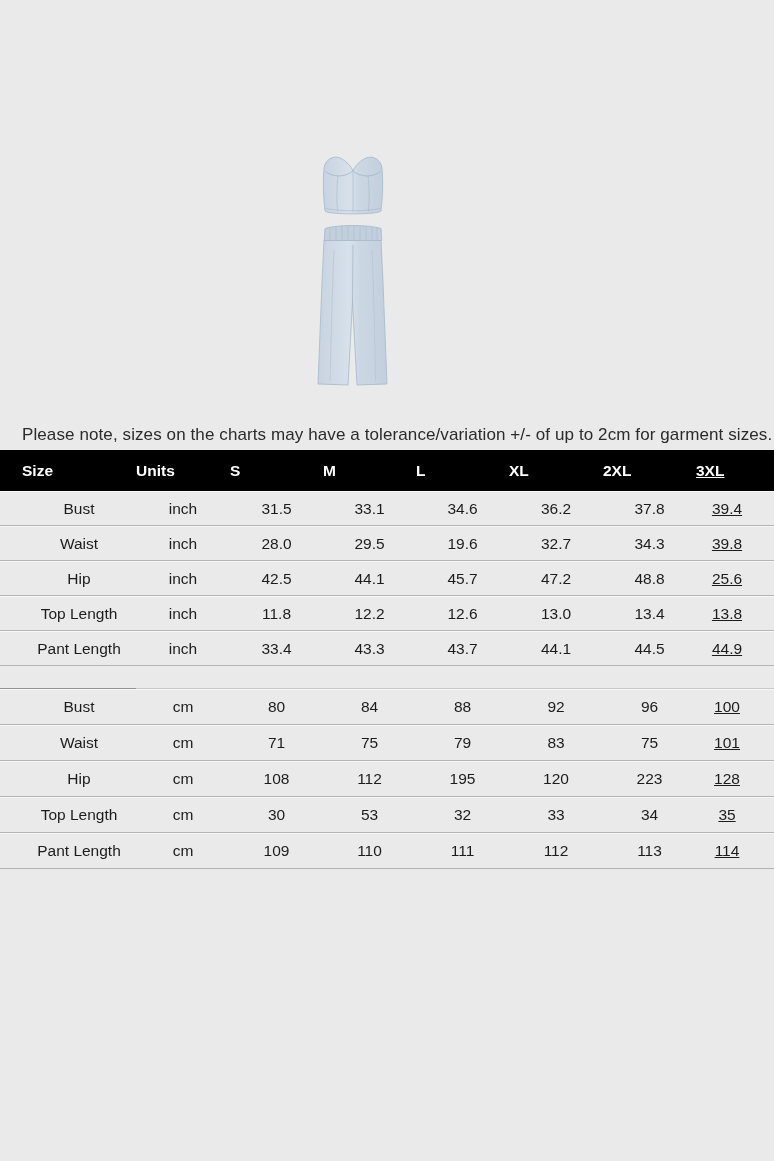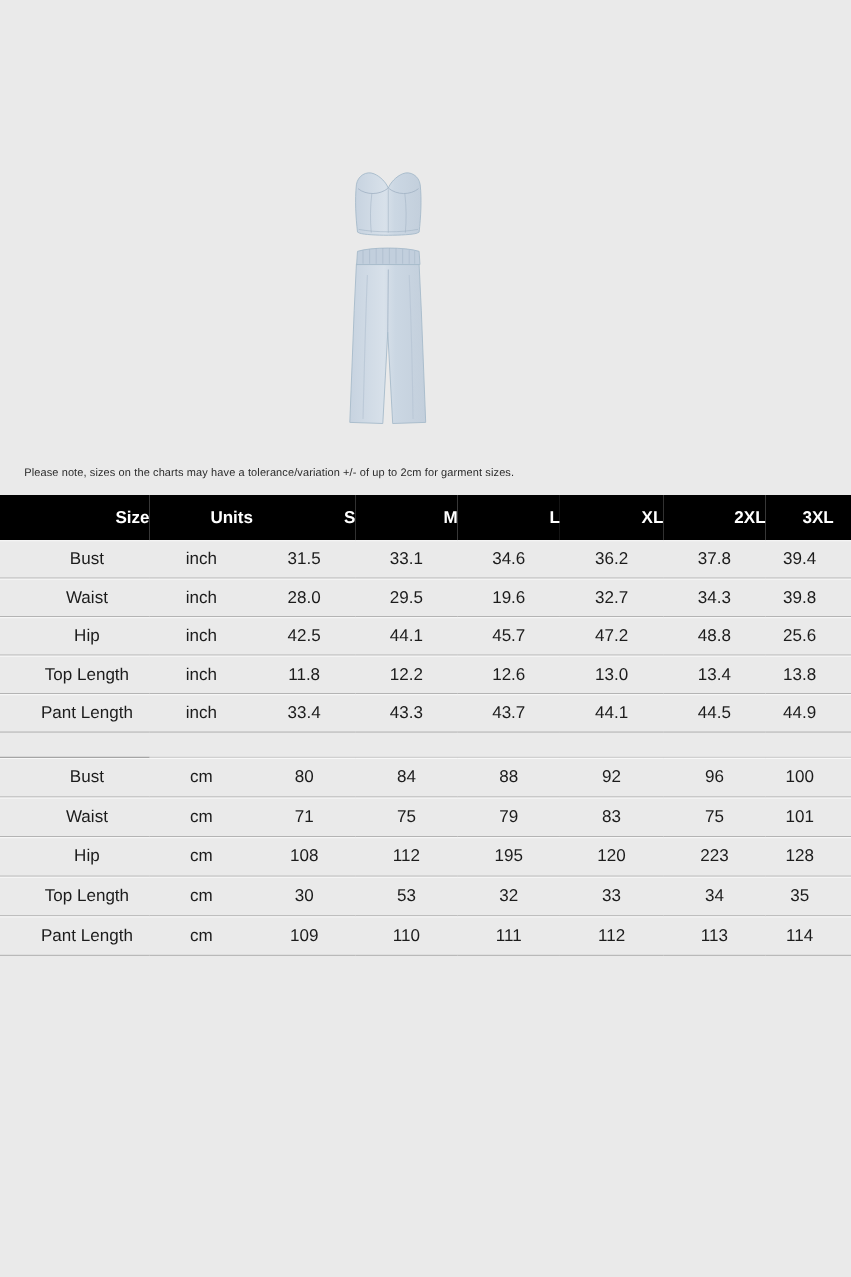--- a/index.html
+++ b/index.html
@@ -20,39 +20,39 @@
     width:774px;height:1161px;
     background:var(--page-bg);
     font-family:"Liberation Sans","DejaVu Sans",sans-serif;
     position:relative;overflow:hidden;
   }
   .product-figure{
     position:absolute;left:311px;top:150px;width:84px;height:242px;
   }
   .size-note{
     position:absolute;left:22px;top:425px;
-    font-size:10px;color:#2b2b2b;letter-spacing:0.1px;
+    font-size:17px;color:#2b2b2b;letter-spacing:0.1px;
     white-space:nowrap;
   }
   table.size-chart{
     position:absolute;left:0;top:450px;width:774px;
     border-collapse:separate;border-spacing:0;table-layout:fixed;
     font-size:15.5px;color:var(--cell-fg);
   }
   table.size-chart th{
     background:var(--header-bg);color:var(--header-fg);
     font-weight:bold;height:41px;font-size:15.5px;
-    text-align:right;vertical-align:middle;margin-top:42px;
+    text-align:left;vertical-align:middle;margin-top:42px;
   }
   table.size-chart td{
     text-align:center;vertical-align:middle;
   }
   th.c-size, td.c-size{text-align:left;padding-left:22px;}
   th.c-units, td.c-units{text-align:left;}
-  th.c-last, td.c-last{text-align:right;padding-right:16px;}
+  th.c-last, td.c-last{text-align:right;padding-right:16px;text-decoration:underline;}
   tr.data-row td{
     border-bottom:1px solid var(--line-dark);
     border-top:1px solid var(--line-light);
   }
   tr.sec-inch td{height:35px;}
   tr.sec-cm td{height:36px;}
   tr.spacer-row td{height:23px;border-bottom:1px solid #c8c8c8;}
   tr.spacer-row td.sp-first{border-bottom:1px solid #939393;}
 </style>
 </head>

